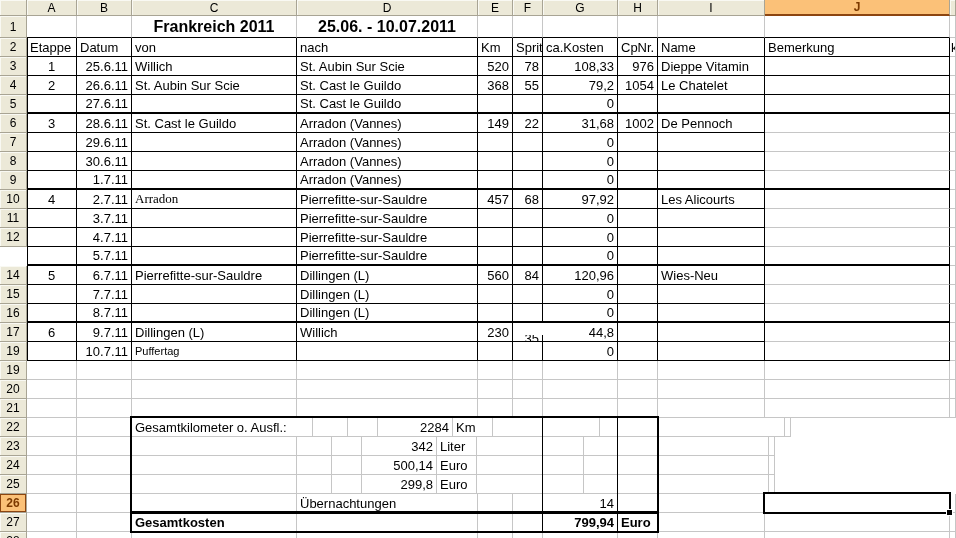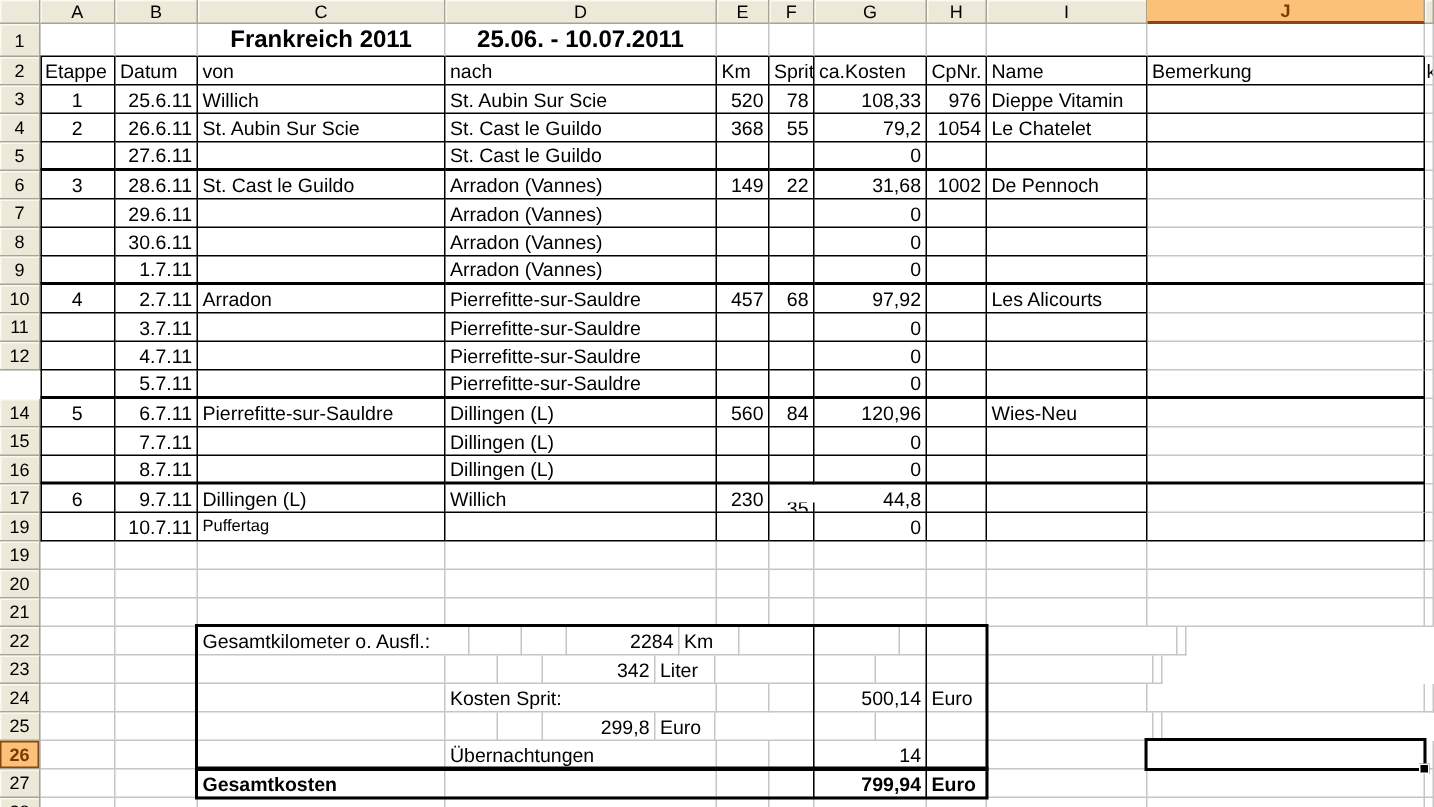--- a/index.html
+++ b/index.html
@@ -182,21 +182,21 @@
       <div class="cell kr kb2 ar" style="width: 75px;">0</div>
       <div class="cell kr kb2" style="width: 40px;"></div>
       <div class="cell kr kb2" style="width: 107px;"></div>
       <div class="cell kr kb2" style="width: 185px;"></div>
       <div class="cell gr gb k-col" style="width: 6px;"></div>
     </div>
     <div class="row" style="height: 19px;">
       <div class="cell hdr" style="width: 27px;">10</div>
       <div class="cell kr kb ac" style="width: 50px;">4</div>
       <div class="cell kr kb ar" style="width: 55px;">2.7.11</div>
-      <div class="cell kr kb" style="width: 165px;">Arradon</div>
+      <div class="cell kr kb" style="width: 165px; font-family: Liberation Serif, serif;">Arradon</div>
       <div class="cell kr kb" style="width: 181px;">Pierrefitte-sur-Sauldre</div>
       <div class="cell kr kb ar" style="width: 35px;">457</div>
       <div class="cell kr kb ar" style="width: 30px;">68</div>
       <div class="cell kr kb ar" style="width: 75px;">97,92</div>
       <div class="cell kr kb" style="width: 40px;"></div>
       <div class="cell kr kb" style="width: 107px;">Les Alicourts</div>
       <div class="cell kr gb" style="width: 185px;"></div>
       <div class="cell gr gb k-col" style="width: 6px;"></div>
     </div>
     <div class="row" style="height: 19px;">
@@ -377,21 +377,20 @@
       <div class="cell gr gb" style="width: 40px;">Liter</div>
       <div class="cell gr gb" style="width: 107px;"></div>
       <div class="cell gr gb" style="width: 185px;"></div>
       <div class="cell gr gb k-col" style="width: 6px;"></div>
     </div>
     <div class="row" style="height: 19px;">
       <div class="cell hdr" style="width: 27px;">24</div>
       <div class="cell gr gb" style="width: 50px;"></div>
       <div class="cell gr gb" style="width: 55px;"></div>
       <div class="cell gr gb" style="width: 165px;"></div>
-      <div class="cell gr gb" style="width: 181px;">Kosten Sprit:</div>
       <div class="cell gr gb" style="width: 35px;"></div>
       <div class="cell gr gb" style="width: 30px;"></div>
       <div class="cell gr gb ar" style="width: 75px;">500,14</div>
       <div class="cell gr gb" style="width: 40px;">Euro</div>
       <div class="cell gr gb" style="width: 107px;"></div>
       <div class="cell gr gb" style="width: 185px;"></div>
       <div class="cell gr gb k-col" style="width: 6px;"></div>
     </div>
     <div class="row" style="height: 19px;">
       <div class="cell hdr" style="width: 27px;">25</div>

